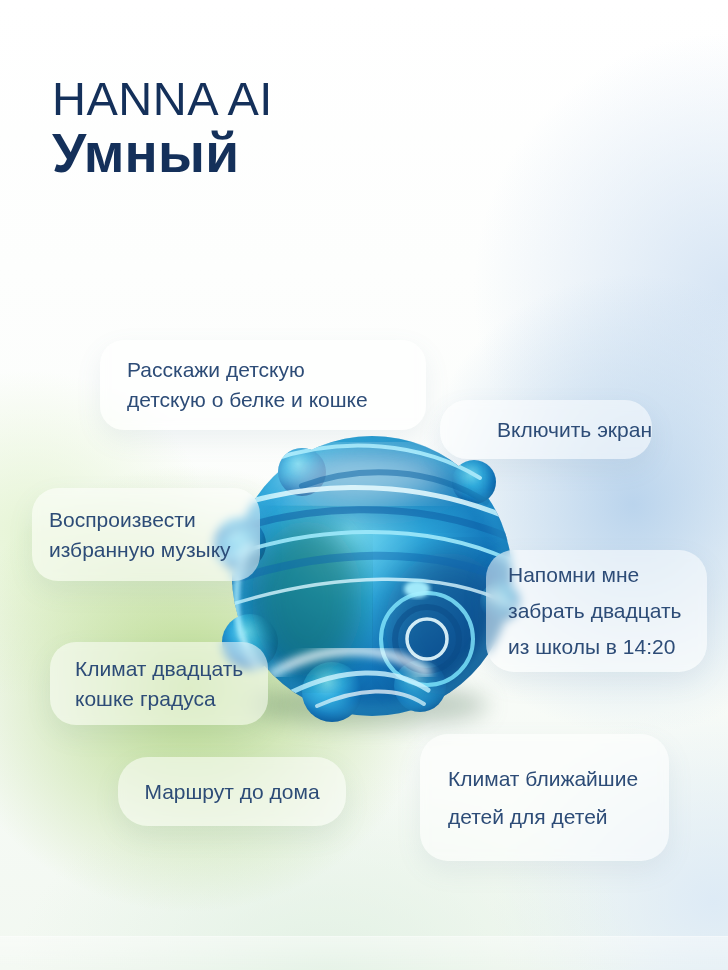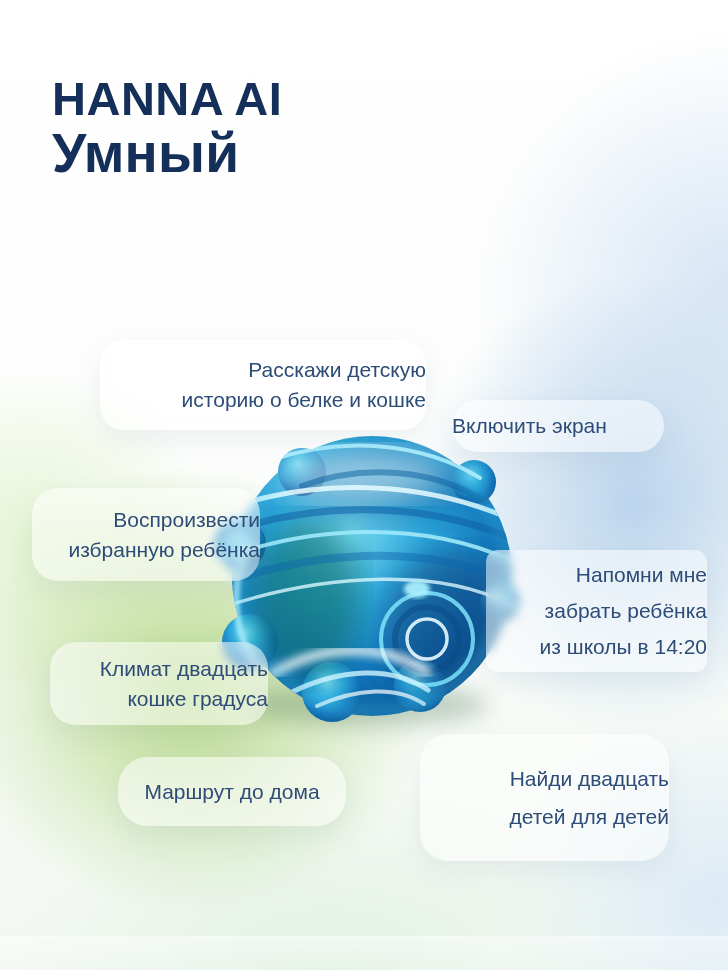--- a/index.html
+++ b/index.html
@@ -14,44 +14,43 @@
       radial-gradient(42% 33% at 87% 52%, rgba(183,210,236,0.95) 0%, rgba(183,210,236,0) 72%),
       radial-gradient(50% 38% at 100% 30%, rgba(208,225,243,0.85) 0%, rgba(208,225,243,0) 70%),
       radial-gradient(46% 32% at 26% 71%, rgba(177,214,128,0.90) 0%, rgba(177,214,128,0) 72%),
       radial-gradient(36% 24% at 4% 55%, rgba(226,243,206,0.85) 0%, rgba(226,243,206,0) 70%),
       radial-gradient(55% 26% at 45% 100%, rgba(224,240,226,0.85) 0%, rgba(224,240,226,0) 78%),
       radial-gradient(42% 28% at 98% 93%, rgba(219,233,246,0.9) 0%, rgba(219,233,246,0) 72%),
       linear-gradient(180deg,#ffffff 0%,#fbfdfb 55%,#f2f8f1 100%);
   }
   .title-block{position:absolute;left:52px;top:72px;color:#14305a;}
   .title-block h1{
-    margin:0;font-size:47px;line-height:54px;font-weight:bold;letter-spacing:0.5px;
+    margin:0;font-size:47px;line-height:54px;font-weight:normal;letter-spacing:0.5px;
   }
   .title-block .subtitle{
     font-size:55px;line-height:54px;font-weight:bold;letter-spacing:0.2px;
   }
   .bubble{
     position:absolute;
     background:rgba(255,255,255,0.52);
     border-radius:26px;
     -webkit-backdrop-filter:blur(5px);
     backdrop-filter:blur(5px);
     box-shadow:0 10px 26px rgba(100,130,160,0.10);
     color:#2d4c77;
     font-size:21px;line-height:30px;
     display:flex;flex-direction:column;justify-content:center;
     z-index:3;
-    align-items:flex-end;
   }
   .bubble .line{white-space:nowrap;}
   #bubble-kids-story {left:100px;top:340px;width:326px;height:90px;padding-left:27px;border-radius:24px;}
-  #bubble-screen-on  {left:452px;top:400px;width:212px;height:52px;align-items:flex-start;border-radius:27px;}
-  #bubble-play-music {left:32px; top:488px;width:228px;height:93px;padding-left:40px;}
-  #bubble-reminder   {left:486px;top:550px;width:221px;height:122px;padding-left:22px;line-height:36px;border-radius:12px;}
-  #bubble-climate    {left:50px; top:642px;width:218px;height:83px;}
+  #bubble-screen-on  {left:440px;top:400px;width:212px;height:59px;align-items:flex-end;border-radius:27px;}
+  #bubble-play-music {left:32px; top:488px;width:228px;height:93px;padding-left:17px;}
+  #bubble-reminder   {left:486px;top:550px;width:221px;height:122px;padding-left:22px;line-height:36px;border-radius:28px;}
+  #bubble-climate    {left:50px; top:642px;width:218px;height:83px;padding-left:25px;}
   #bubble-route-home {left:118px;top:757px;width:228px;height:69px;align-items:center;border-radius:30px;}
   #bubble-kids-places{left:420px;top:734px;width:249px;height:127px;padding-left:28px;line-height:38px;border-radius:28px;}
   #orb-wrap{position:absolute;left:212px;top:424px;width:310px;height:310px;z-index:2;}
   #orb-shadow{
     position:absolute;left:252px;top:684px;width:236px;height:42px;border-radius:50%;
     background:rgba(62,104,74,0.30);filter:blur(11px);z-index:1;
   }
   #footer-band{
     position:absolute;left:0;top:936px;width:728px;height:34px;
     background:linear-gradient(180deg,rgba(255,255,255,0.45),rgba(255,255,255,0.12));
@@ -139,46 +138,46 @@
         <path d="M 105 282 C 145 264, 185 262, 212 280" fill="none" stroke="#ffffff" stroke-width="4" opacity="0.7" stroke-linecap="round"></path>
         <path d="M 36 120 C 18 160, 20 210, 48 246" fill="none" stroke="#c9f6ff" stroke-width="6" opacity="0.8" stroke-linecap="round" filter="url(#b2)"></path>
 
         <circle cx="160" cy="152" r="137" fill="none" stroke="#54e0fb" stroke-width="7" opacity="0.55" filter="url(#b8)"></circle>
       </g>
     </svg>
   </div>
 
   <div class="bubble" id="bubble-kids-story">
     <div class="line">Расскажи детскую</div>
-    <div class="line">историю о белке и кошке</div>
+    <div class="line">детскую о белке и кошке</div>
   </div>
 
   <div class="bubble" id="bubble-screen-on">
     <div class="line">Включить экран</div>
   </div>
 
   <div class="bubble" id="bubble-play-music">
     <div class="line">Воспроизвести</div>
-    <div class="line">избранную ребёнка</div>
+    <div class="line">избранную музыку</div>
   </div>
 
   <div class="bubble" id="bubble-reminder">
     <div class="line">Напомни мне</div>
-    <div class="line">забрать ребёнка</div>
+    <div class="line">забрать двадцать</div>
     <div class="line">из школы в 14:20</div>
   </div>
 
   <div class="bubble" id="bubble-climate">
     <div class="line">Климат двадцать</div>
     <div class="line">кошке градуса</div>
   </div>
 
   <div class="bubble" id="bubble-route-home">
     <div class="line">Маршрут до дома</div>
   </div>
 
   <div class="bubble" id="bubble-kids-places">
-    <div class="line">Найди двадцать</div>
+    <div class="line">Климат ближайшие</div>
     <div class="line">детей для детей</div>
   </div>
 
   <div id="footer-band"></div>
 </div>
 
 </body></html>

